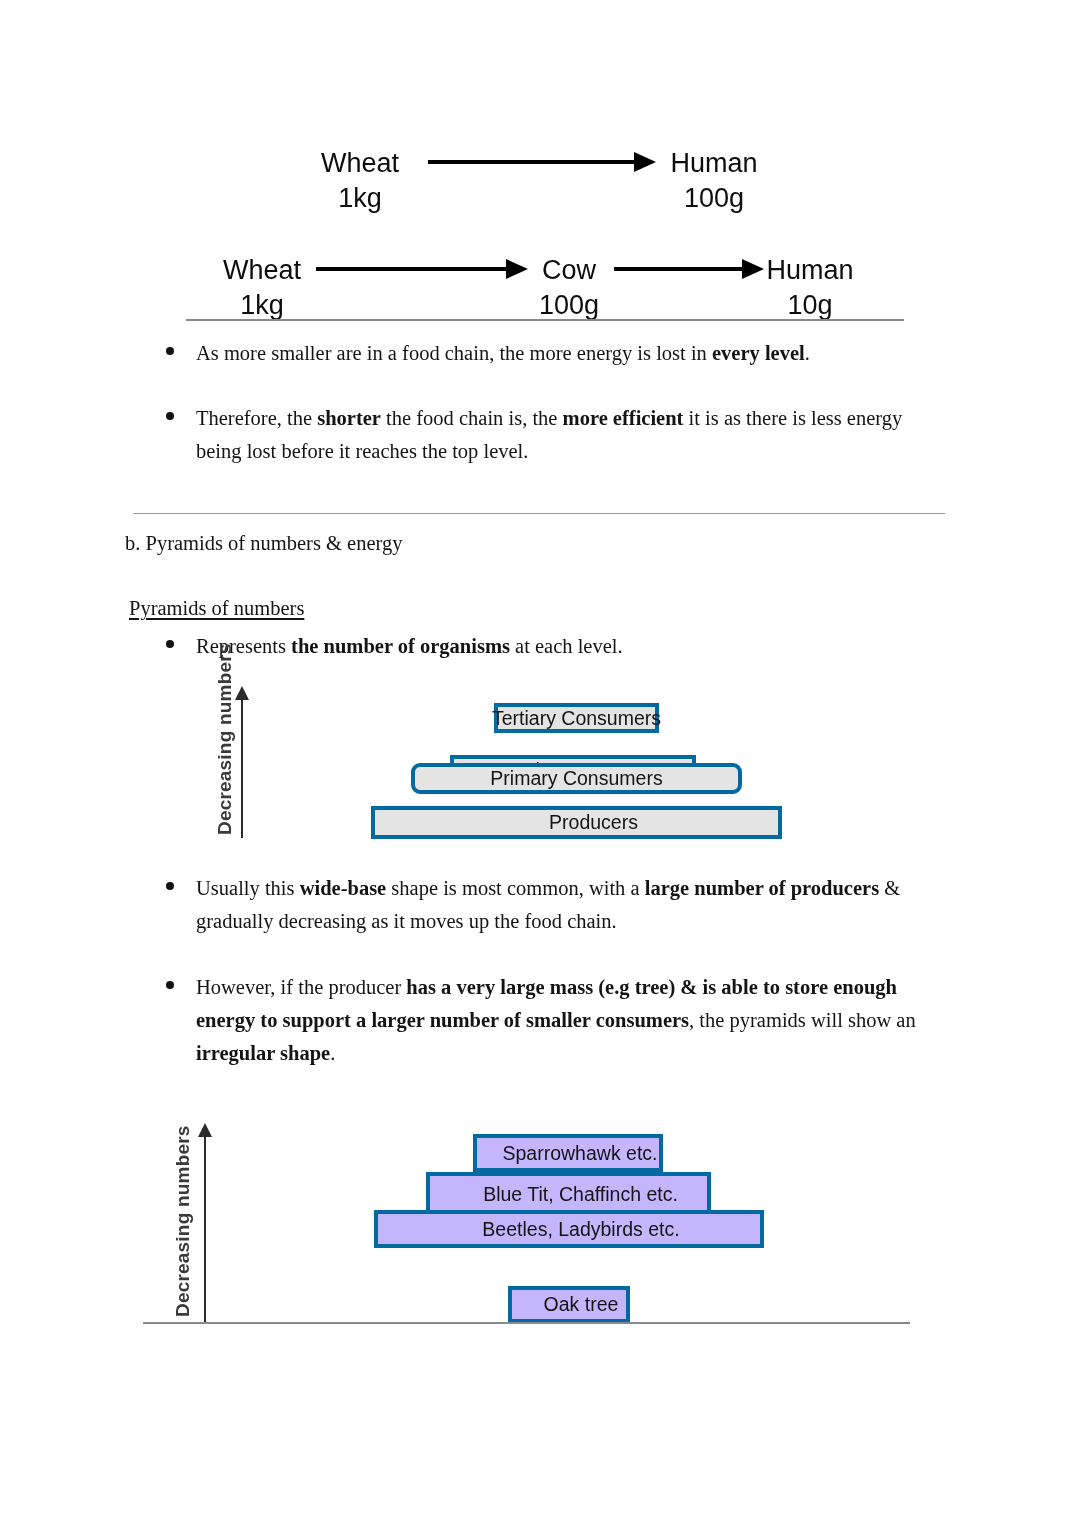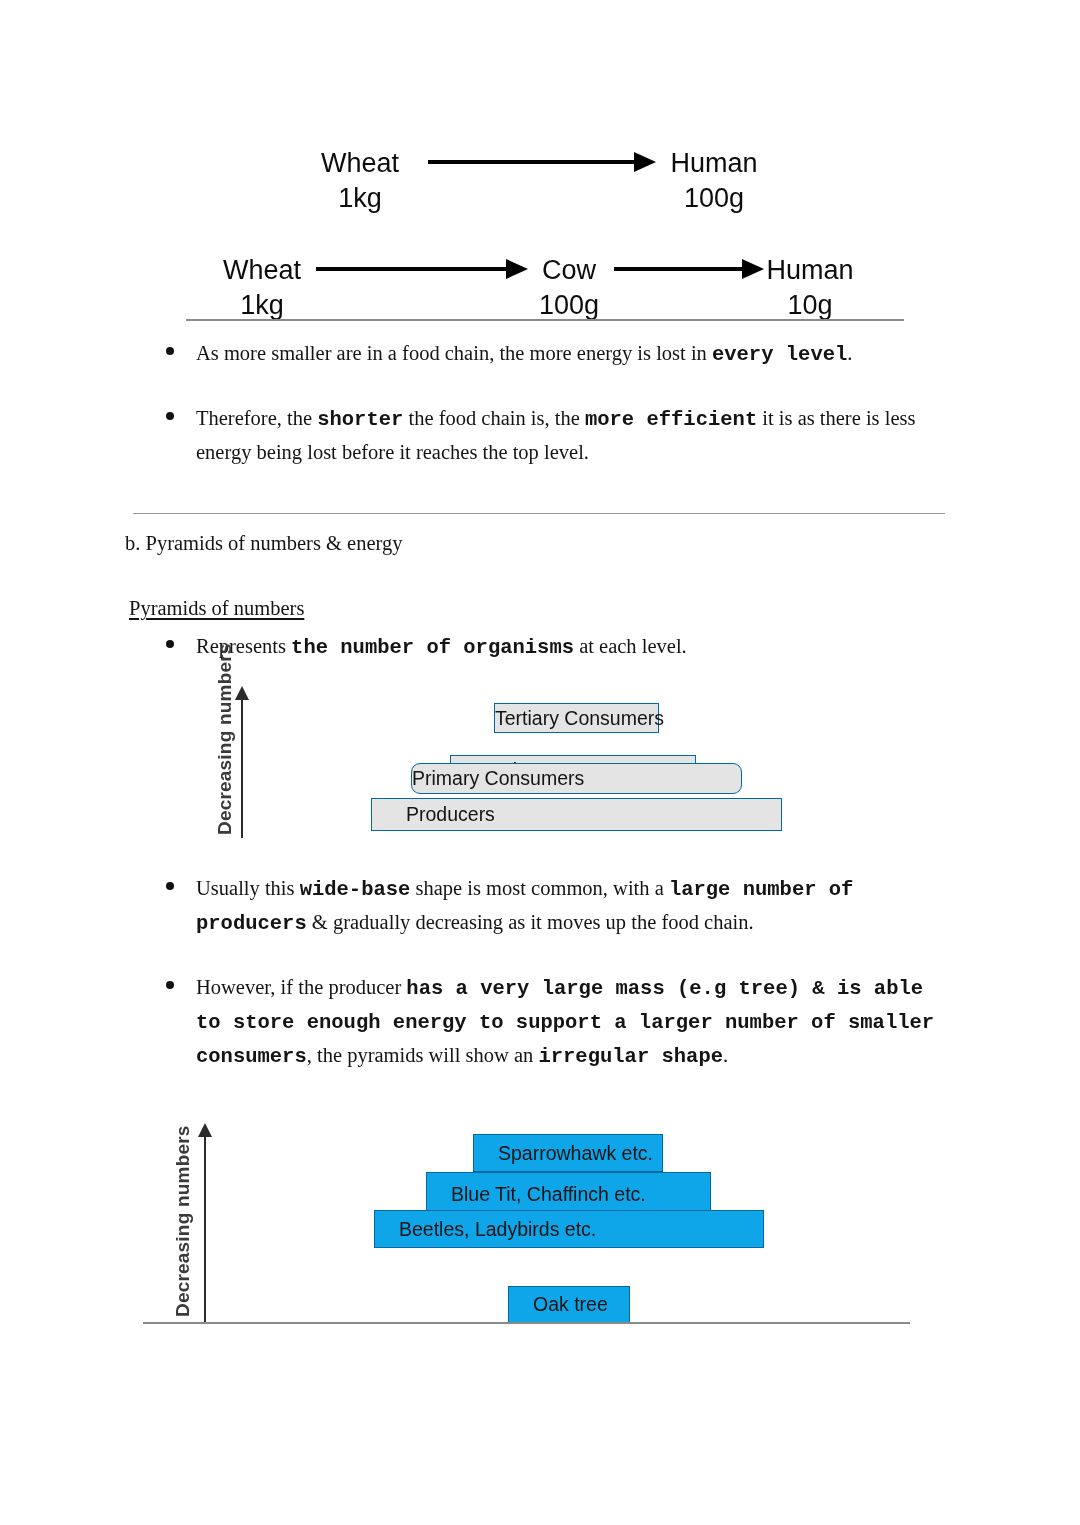--- a/index.html
+++ b/index.html
@@ -8,21 +8,21 @@
     background: #ffffff;
   }
   body {
     width: 1080px;
     height: 1525px;
     position: relative;
     font-family: "Liberation Serif", serif;
     color: #1a1a1a;
     overflow: hidden;
   }
-  b, .b { font-weight: bold; font-family: Liberation Mono, monospace; }
+  b, .b { font-weight: bold; }
 
   
   #food-chain { position: absolute; left: 4px; top: 0; width: 1080px; height: 330px; }
   .fc-node {
     position: absolute;
     font-family: "Liberation Sans", sans-serif;
     font-size: 27px;
     color: #0d0d0d;
     text-align: center;
     line-height: 1.28;
@@ -107,30 +107,31 @@
     position: absolute;
     left: 0; top: 0;
     width: 0; height: 0;
     border-left: 7px solid transparent;
     border-right: 7px solid transparent;
     border-bottom: 14px solid #2b2b2b;
   }
   .tier {
     position: absolute;
     box-sizing: border-box;
-    border: 1px solid #0369a1;
+    border: 4px solid #0369a1;
     font-family: "Liberation Sans", sans-serif;
     font-size: 19.5px;
     color: #141414;
     display: flex;
     align-items: center;
+    justify-content: center;
     white-space: nowrap;
   }
   .tier.light { background: #e4e4e4; }
-  .tier.mid   { background: #0ea5e9; padding-left: 24px; }
+  .tier.mid   { background: #c4b5fd; padding-left: 24px; }
   .ground {
     position: absolute;
     height: 2px;
     background: #8a8a8a;
   }
 </style>
 </head>
 <body>
 
 <div id="food-chain">
@@ -204,21 +205,21 @@
 
   <div class="tier light" style="left:494px; top:33px; width:165px; height:30px;">
     <span>Tertiary Consumers</span>
   </div>
   <div class="tier light" style="left:450px; top:63px; width:246px; height:30px;margin-top:22px;">
     <span>Secondary Consumers</span>
   </div>
   <div class="tier light" style="left:411px; top:93px; width:331px; height:31px;border-radius:9px;">
     <span>Primary Consumers</span>
   </div>
-  <div class="tier light" style="left:371px; top:128px; width:411px; height:33px;padding-left:34px;">
+  <div class="tier light" style="left:371px; top:136px; width:411px; height:33px;padding-left:34px;">
     <span>Producers</span>
   </div>
 </div>
 
 <div class="bullet-row" style="left:166px; top:872px; width:790px;">
   <span class="bullet-dot"></span>
   <span class="bullet-text" style="width:750px;"><span>Usually this </span><b>wide-base</b><span> shape is most common, with a </span><b>large number of producers</b><span> &amp; gradually decreasing as it moves up the food chain.</span></span>
 </div>
 
 <div class="bullet-row" style="left:166px; top:971px; width:790px;">

